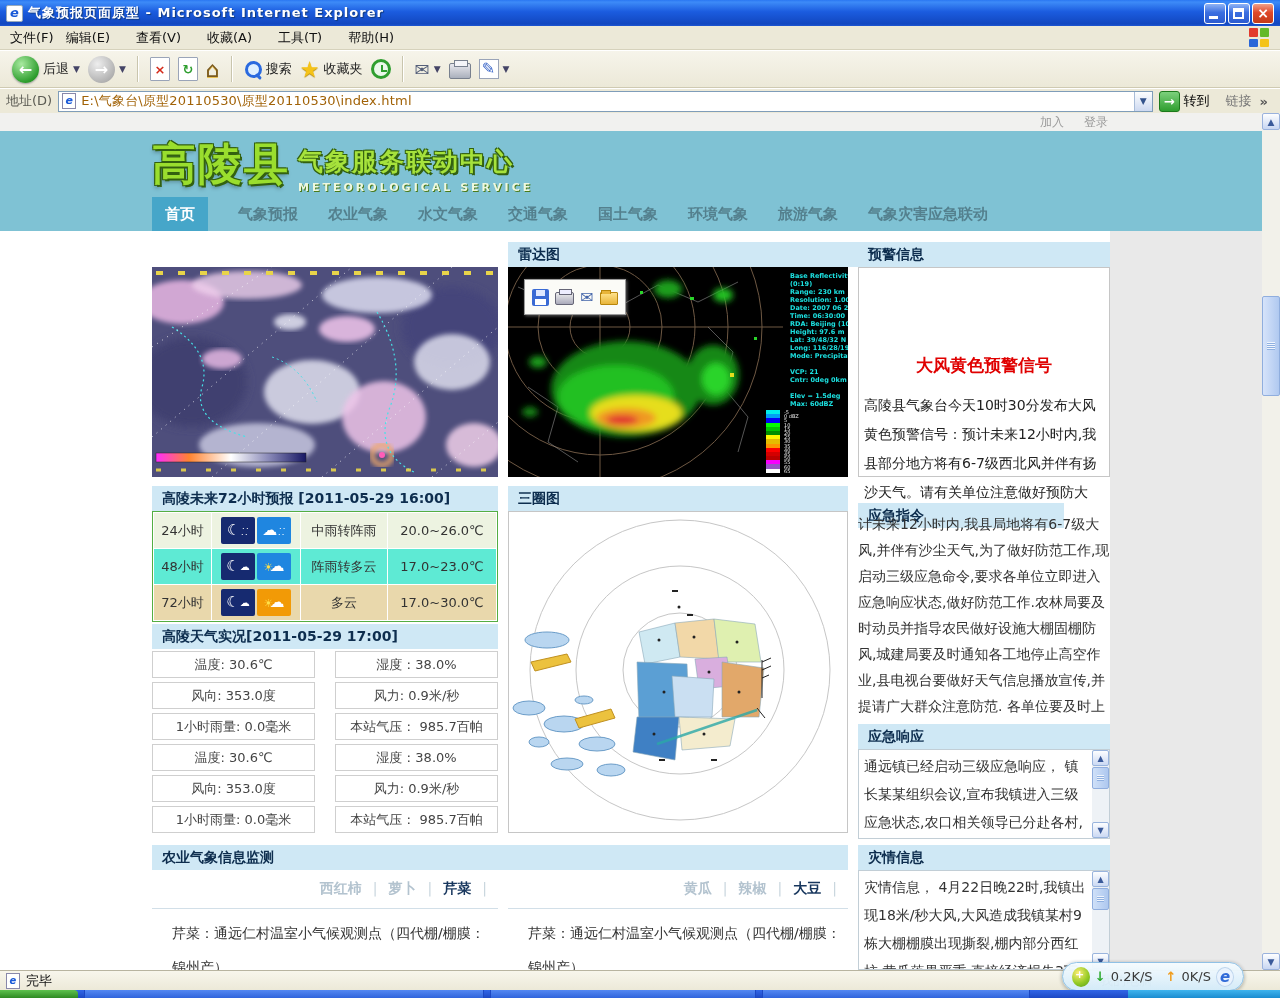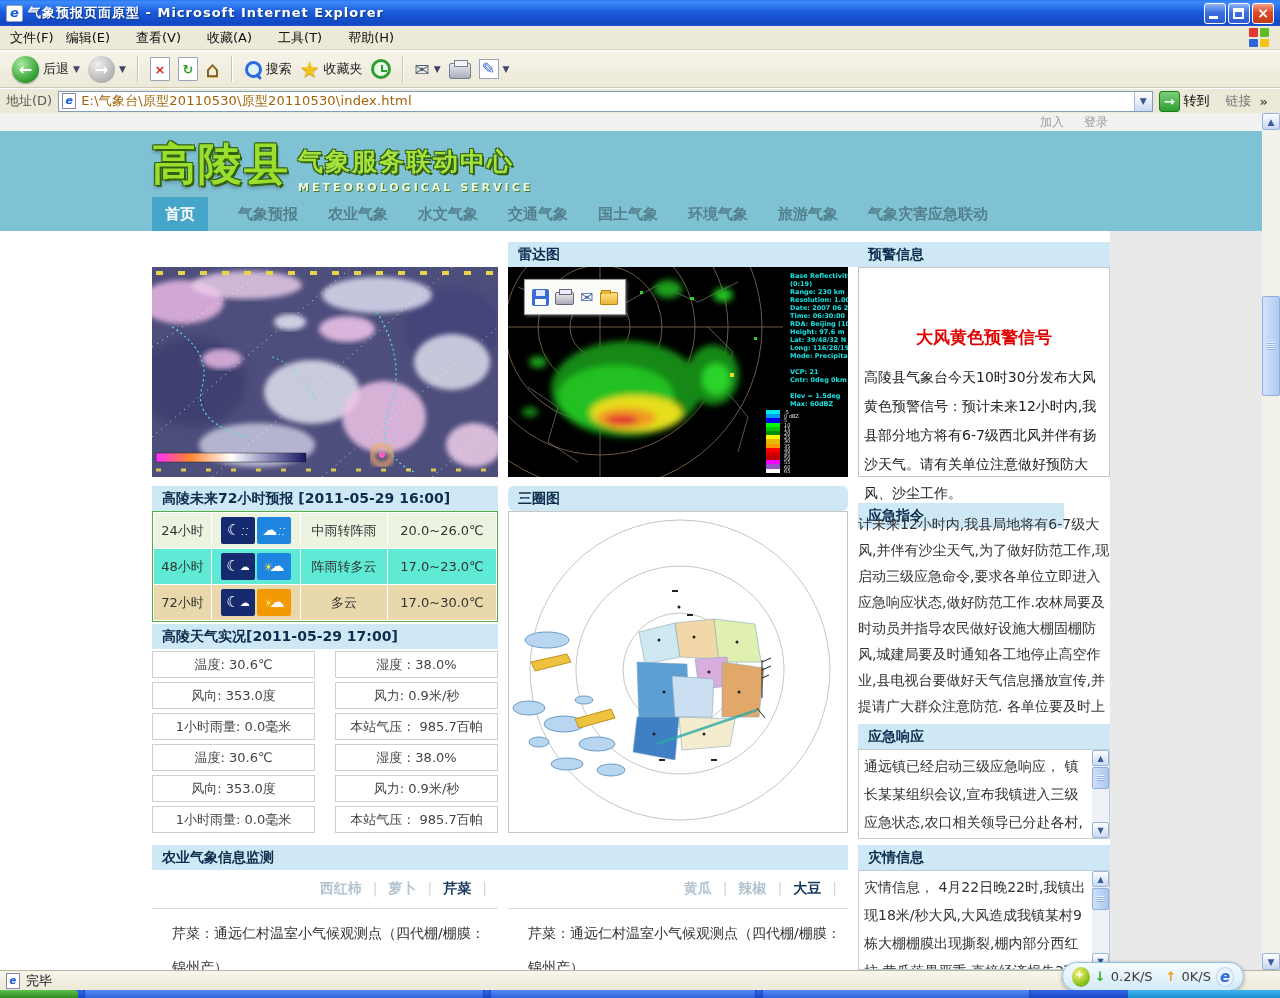--- a/index.html
+++ b/index.html
@@ -100,21 +100,21 @@
   .it-save { width:17px; height:17px; background:#3a6ad4; border-radius:2px; position:relative; }
   .it-save::before { content:""; position:absolute; left:4px; top:1px; width:9px; height:6px; background:#dfe8ff; }
   .it-save::after { content:""; position:absolute; left:3px; bottom:1px; width:11px; height:6px; background:#fff; }
   .it-print { width:19px; height:13px; background:linear-gradient(#eee,#aab); border:1px solid #667; border-radius:2px; position:relative; margin-top:3px; }
   .it-print::before { content:""; position:absolute; left:3px; top:-4px; width:11px; height:4px; background:#eef; border:1px solid #667; }
   .it-mail { font-size:16px; color:#4466aa; }
   .it-folder { width:18px; height:13px; background:linear-gradient(#ffe28a,#e8b53a); border:1px solid #b8860b; border-radius:1px; position:relative; margin-top:3px; }
   .it-folder::before { content:""; position:absolute; left:0; top:-3px; width:8px; height:3px; background:#e8b53a; border:1px solid #b8860b; border-bottom:none; }
 
   
-  .warn-head { margin-top:58px; text-align:center; font-size:17px; font-weight:bold; color:#e00000; }
+  .warn-head { margin-top:86px; text-align:center; font-size:17px; font-weight:bold; color:#e00000; }
   .warn-body { margin-top:14px; padding:0 5px; font-size:14px; line-height:29px; color:#222; }
 
   
   .fc-table { position:absolute; left:152px; top:398px; width:346px; height:111px; border:1px solid #54ae42; background:#fff; padding:1px; }
   .fc-row { display:flex; height:35px; margin-bottom:1px; }
   .fc-row > div { display:flex; align-items:center; justify-content:center; font-size:13px; color:#333; margin-right:1px; }
   .fc-r0 > div { background:#edf3e1; }
   .fc-r1 > div { background:#5eead4; }
   .fc-r2 > div { background:#e9d8ac; }
   .fc-period { width:57px; } .fc-icons { width:88px; gap:2px; } .fc-desc { width:86px; } .fc-temp { flex:1; margin-right:0 !important; }
@@ -483,21 +483,21 @@
         </div>
         </div>
     </div>
 
     <div class="panel" style="left:858px;top:154px;width:252px;height:210px;">
       <div class="warn-head">大风黄色预警信号</div>
       <div class="warn-body">高陵县气象台今天10时30分发布大风黄色预警信号：预计未来12小时内,我县部分地方将有6-7级西北风并伴有扬沙天气。请有关单位注意做好预防大风、沙尘工作。</div>
     </div>
 
     <div class="sec-h" style="left:152px;top:373px;width:346px;">高陵未来72小时预报 [2011-05-29 16:00]</div>
-    <div class="sec-h" style="left:508px;top:373px;width:340px;border-radius:6px;">三圈图</div>
+    <div class="sec-h" style="left:508px;top:373px;width:340px;">三圈图</div>
     <div class="sec-h" style="left:858px;top:390px;width:206px;">应急指令</div>
 
     <div class="fc-table">
       <div class="fc-row fc-r0">
         <div class="fc-period">24小时</div>
         <div class="fc-icons">
           <span class="wicon navy">
               <i class="g-moon"></i>
               <i class="g-rain"></i>
             </span>

